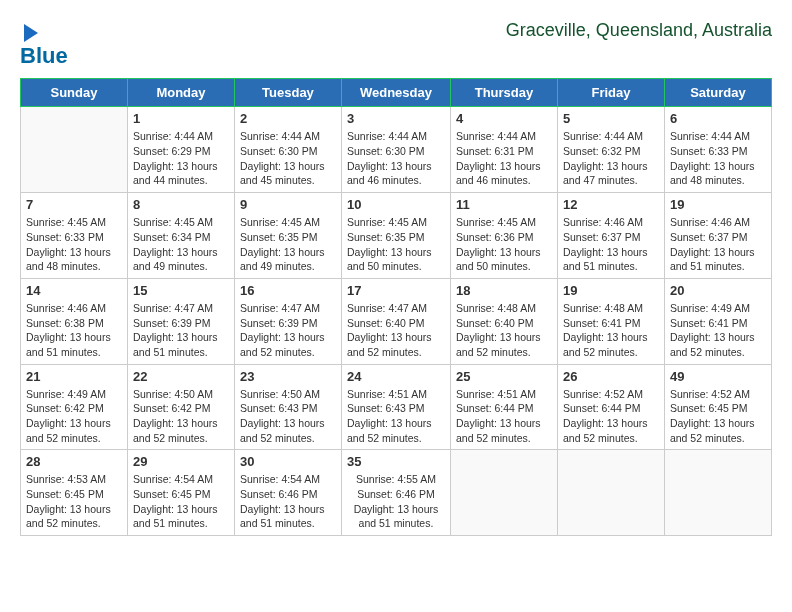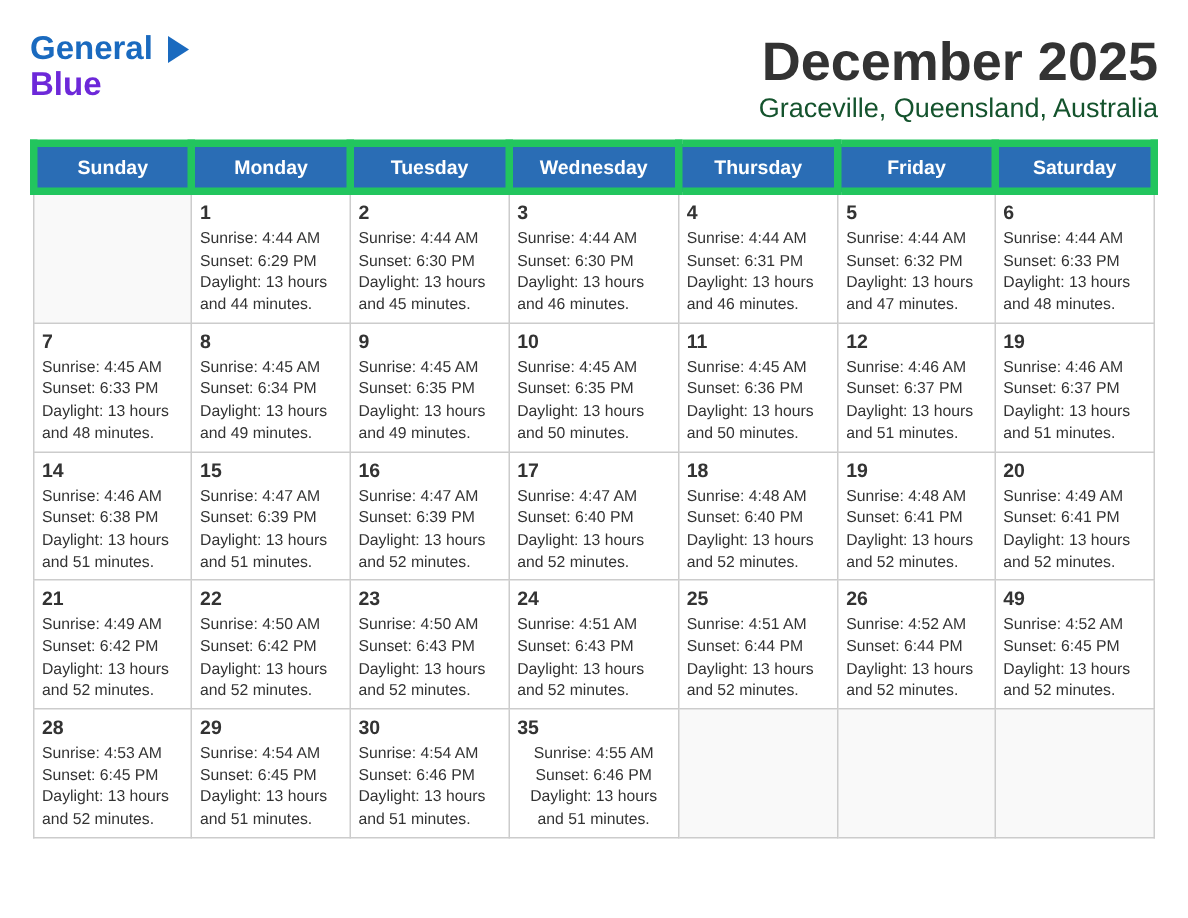--- a/index.html
+++ b/index.html
@@ -38,21 +38,21 @@
       border-collapse: collapse;
       font-size: 11px;
     }
     .calendar th {
       background: #2a6db5;
       color: #fff;
       text-align: center;
       padding: 6px 18px;
       font-size: 13px;
       font-weight: bold;
-      border: 5px solid #22c55e;
+      border: 1px solid #22c55e;
     }
     .calendar td {
       border: 1px solid #ccc;
       vertical-align: top;
       padding: 4px 5px;
       width: 107px;
       min-height: 80px;
       color: #333;
     }
     .calendar td.empty {
@@ -71,29 +71,27 @@
     }
   </style>
 </head>
 <body>
 
 <div class="header">
   <div class="logo">
     <div>
       <div style="display:flex;align-items:center;">
         <div style="font-size:22px;font-weight:bold;color:#333;line-height:1.1;">
-          <span style="color:#1a6abf;">General</span>
           <span style="display:inline-block;width:0;height:0;border-left:14px solid #1a6abf;border-top:9px solid transparent;border-bottom:9px solid transparent;margin-left:4px;vertical-align:middle;"></span>
         </div>
       </div>
-      <div style="font-size:22px;font-weight:bold;color:#6d28d9;line-height:1.1;">Blue</div>
+      <div style="font-size:22px;font-weight:bold;color:#0369a1;line-height:1.1;">Blue</div>
     </div>
   </div>
   <div class="title-block">
-    <h1>December 2025</h1>
     <h2>Graceville, Queensland, Australia</h2>
   </div>
 </div>
 
 <table class="calendar">
   <thead>
     <tr>
     <th>Sunday</th>
         <th>Monday</th>
         <th>Tuesday</th>

